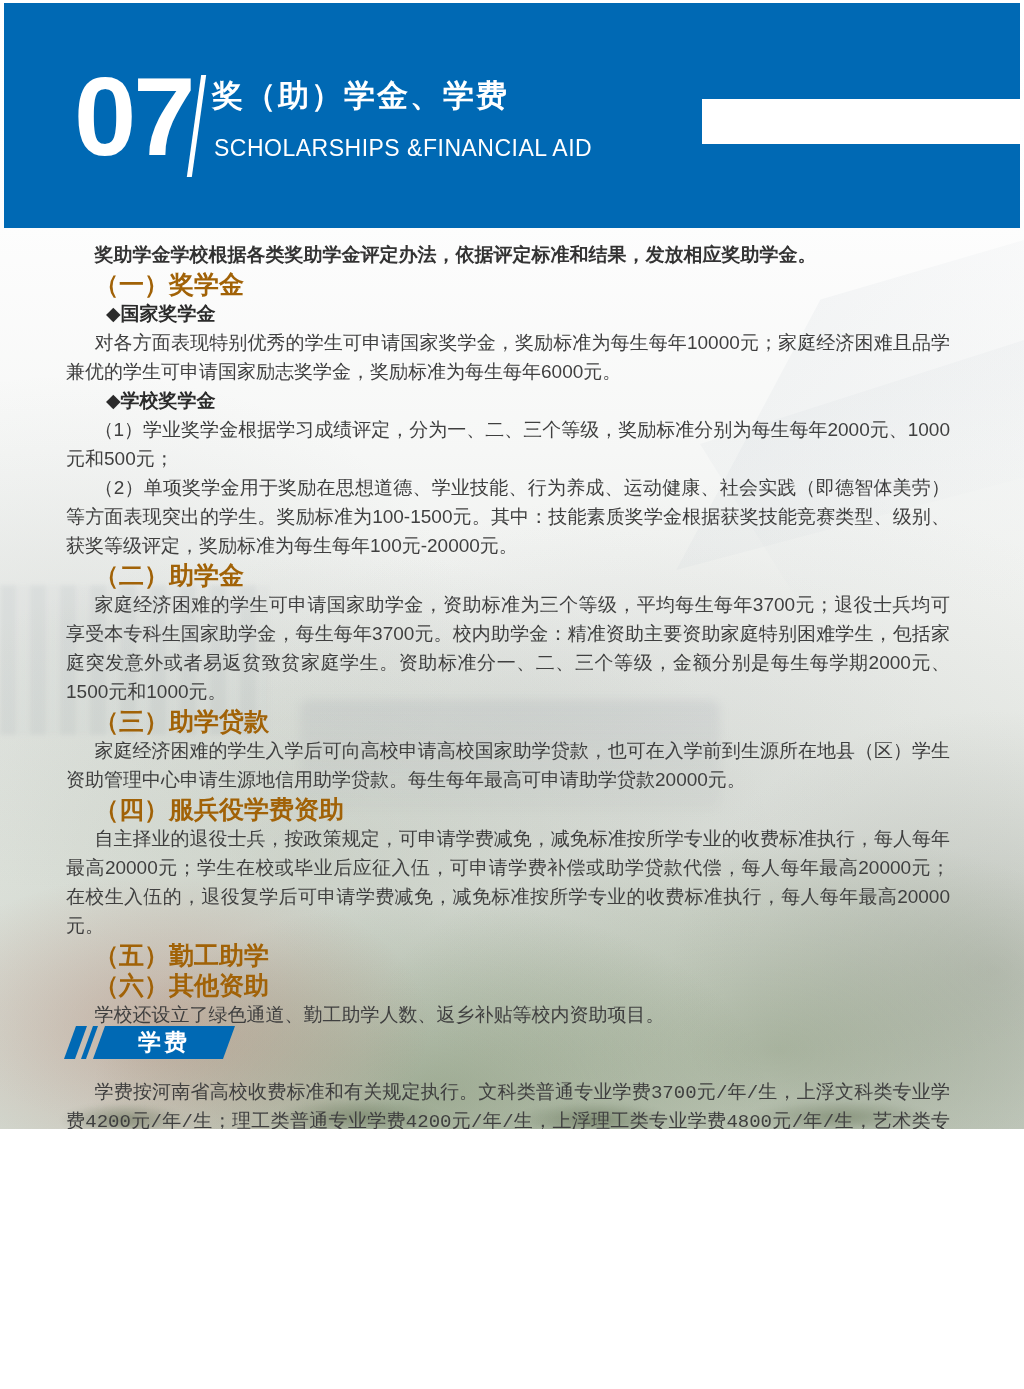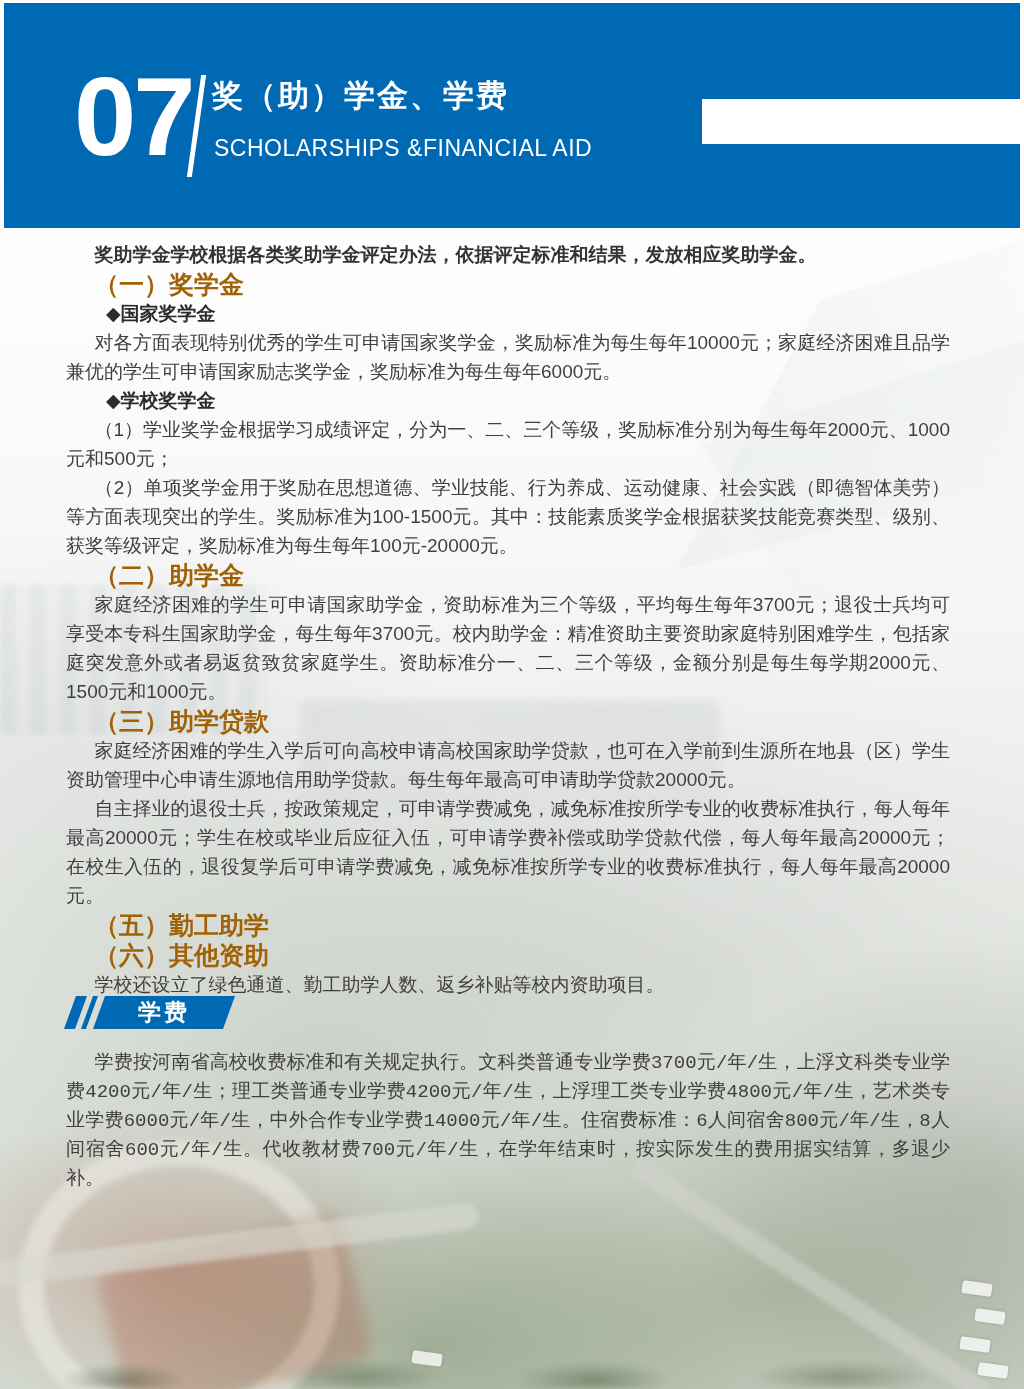--- a/index.html
+++ b/index.html
@@ -1,17 +1,17 @@
 <!DOCTYPE html>
 <html><head>
 <meta charset="utf-8">
 <style>
   html,body{margin:0;padding:0;background:#ffffff;}
   .page{
-    position:relative;width:1024px;height:1389px;overflow:hidden;
+    position:relative;width:1024px;height:1129px;overflow:hidden;
     background:#ffffff;
     font-family:"Liberation Sans","DejaVu Sans",sans-serif;
   }
 
   
   .photo{
     position:absolute;inset:0;
     background:
       radial-gradient(430px 250px at 16% 91%, rgba(158,82,58,0.30), transparent 62%),
       radial-gradient(520px 300px at 42% 97%, rgba(96,118,76,0.42), transparent 65%),
@@ -143,20 +143,21 @@
     <div class="sub">◆学校奖学金</div>
     <p class="p">（1）学业奖学金根据学习成绩评定，分为一、二、三个等级，奖励标准分别为每生每年2000元、1000元和500元；</p>
     <p class="p">（2）单项奖学金用于奖励在思想道德、学业技能、行为养成、运动健康、社会实践（即德智体美劳）等方面表现突出的学生。奖励标准为100-1500元。其中：技能素质奖学金根据获奖技能竞赛类型、级别、获奖等级评定，奖励标准为每生每年100元-20000元。</p>
 
     <div class="h">（二）助学金</div>
     <p class="p">家庭经济困难的学生可申请国家助学金，资助标准为三个等级，平均每生每年3700元；退役士兵均可享受本专科生国家助学金，每生每年3700元。校内助学金：精准资助主要资助家庭特别困难学生，包括家庭突发意外或者易返贫致贫家庭学生。资助标准分一、二、三个等级，金额分别是每生每学期2000元、1500元和1000元。</p>
 
     <div class="h">（三）助学贷款</div>
     <p class="p">家庭经济困难的学生入学后可向高校申请高校国家助学贷款，也可在入学前到生源所在地县（区）学生资助管理中心申请生源地信用助学贷款。每生每年最高可申请助学贷款20000元。</p>
 
+    <div class="h">（四）服兵役学费资助</div>
     <p class="p">自主择业的退役士兵，按政策规定，可申请学费减免，减免标准按所学专业的收费标准执行，每人每年最高20000元；学生在校或毕业后应征入伍，可申请学费补偿或助学贷款代偿，每人每年最高20000元；在校生入伍的，退役复学后可申请学费减免，减免标准按所学专业的收费标准执行，每人每年最高20000元。</p>
 
     <div class="h">（五）勤工助学</div>
 
     <div class="h">（六）其他资助</div>
     <p class="p">学校还设立了绿色通道、勤工助学人数、返乡补贴等校内资助项目。</p>
 
     <div class="sec-banner">
       <div class="stripe-a"></div>
       <div class="stripe-b"></div>

